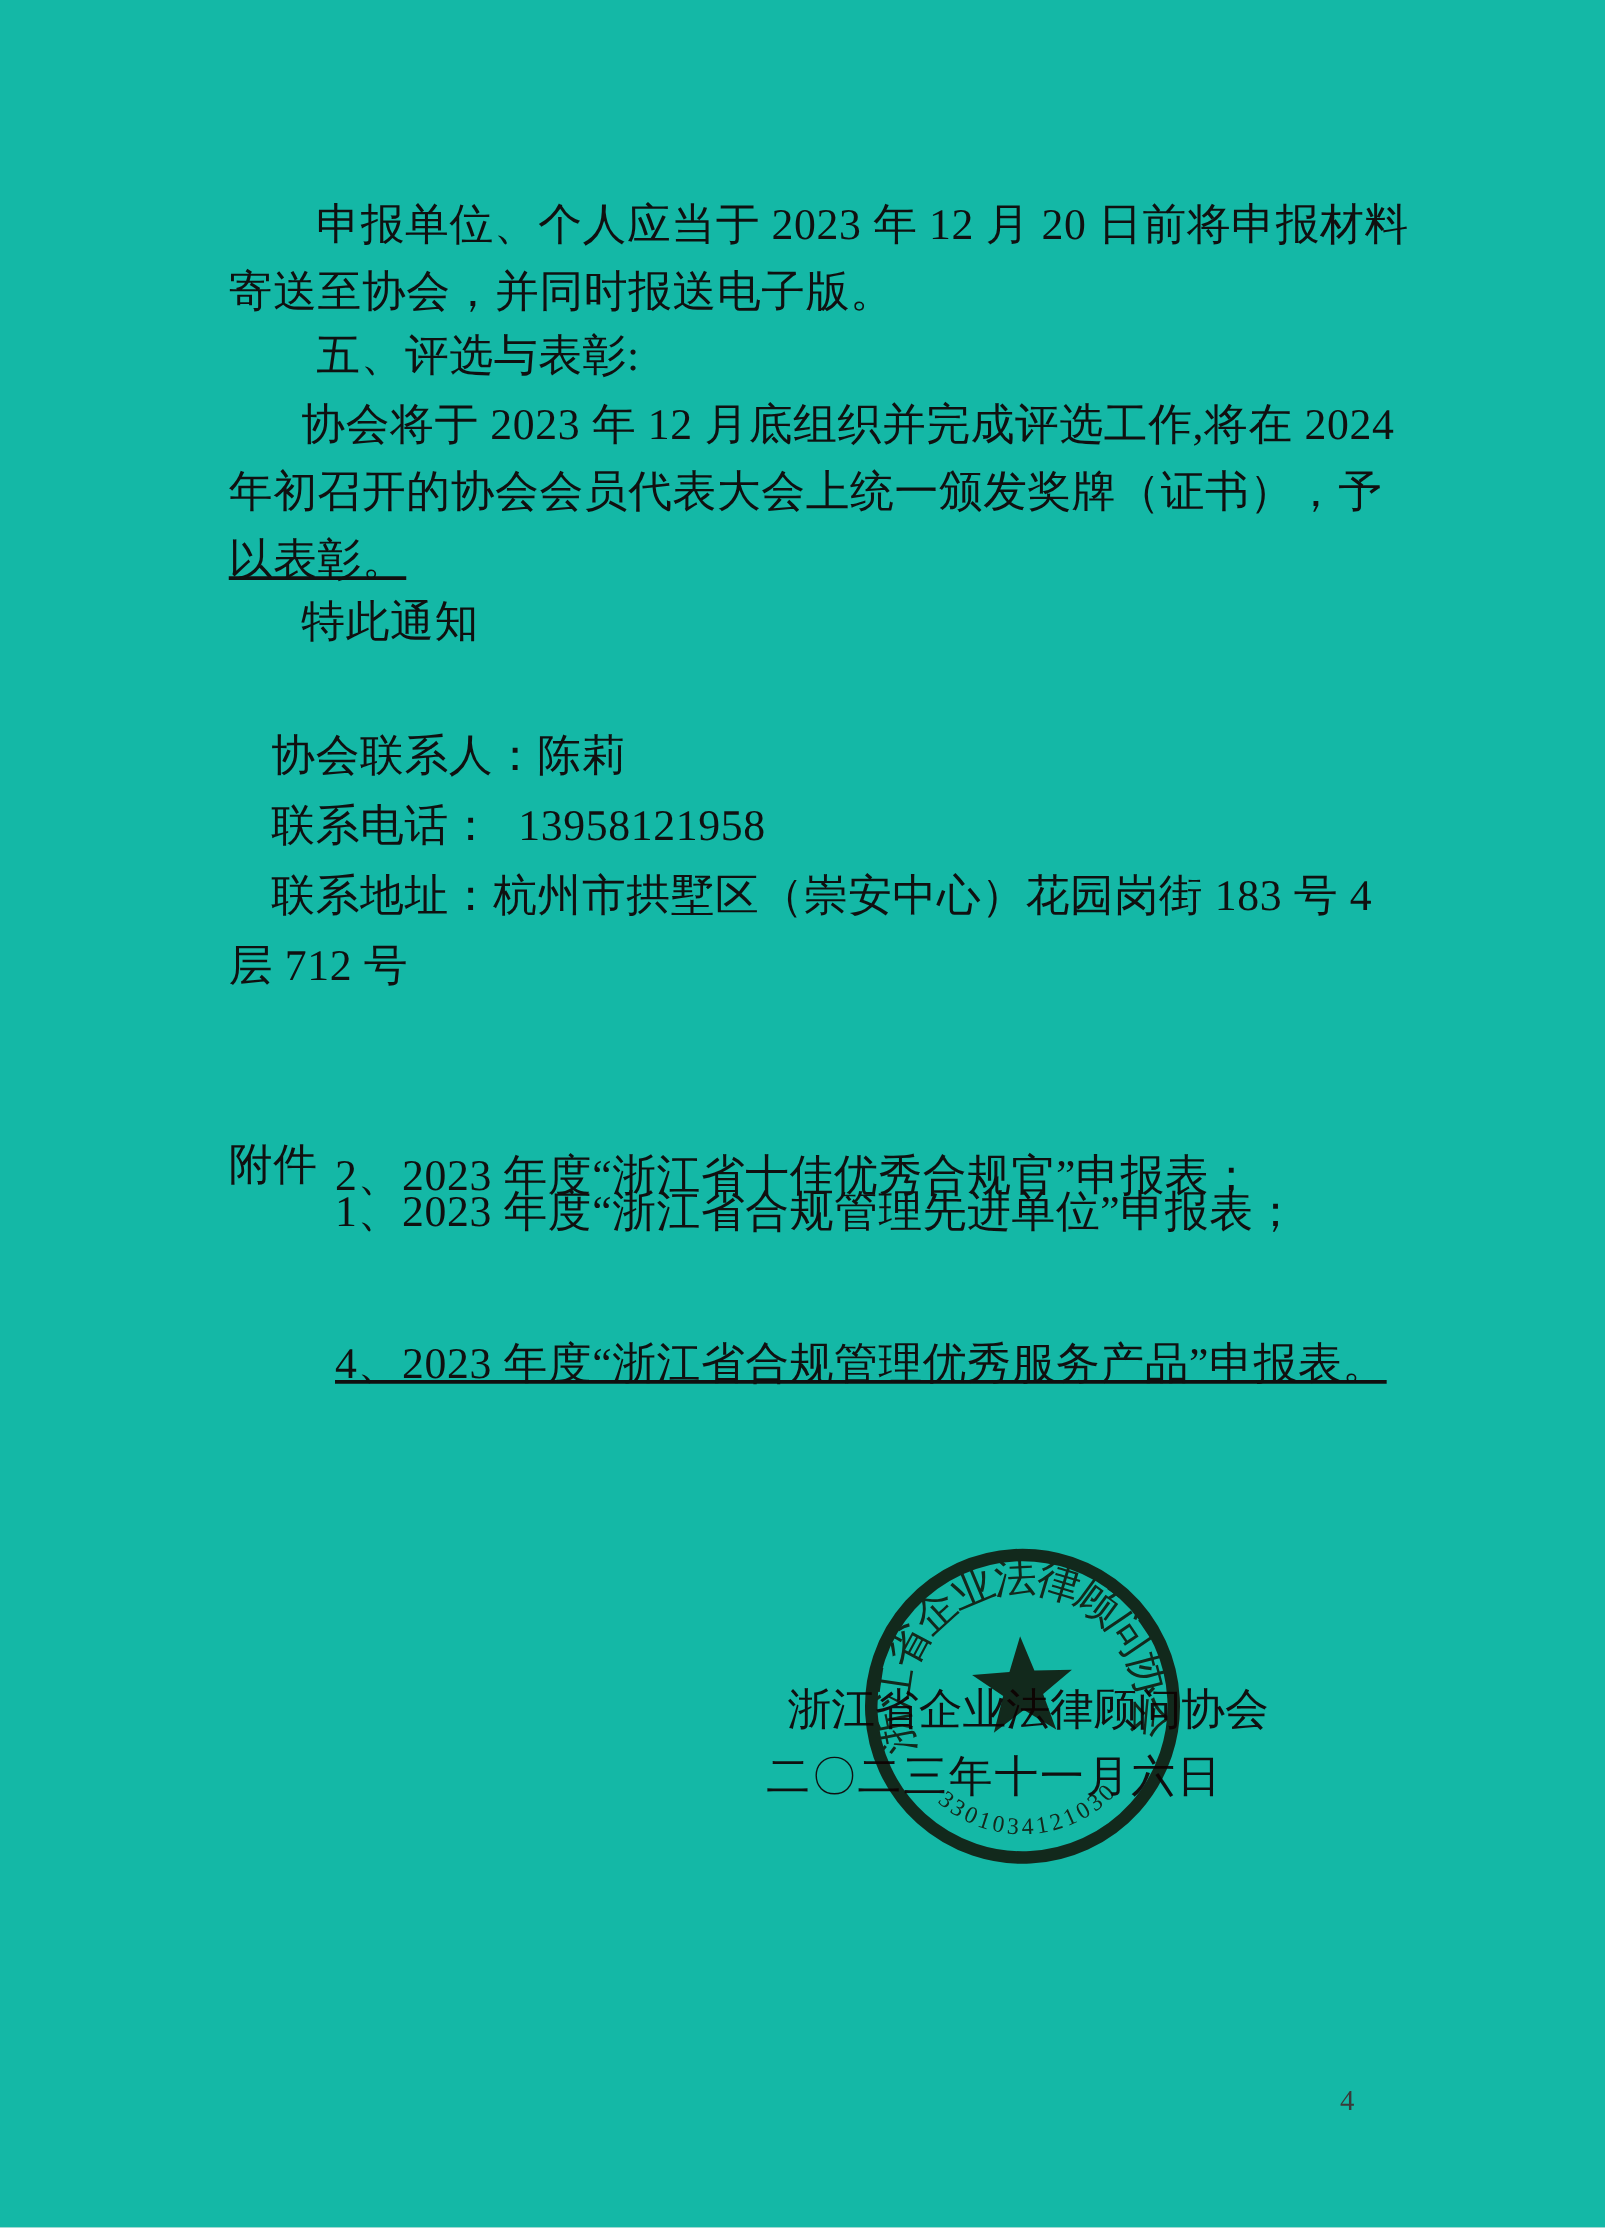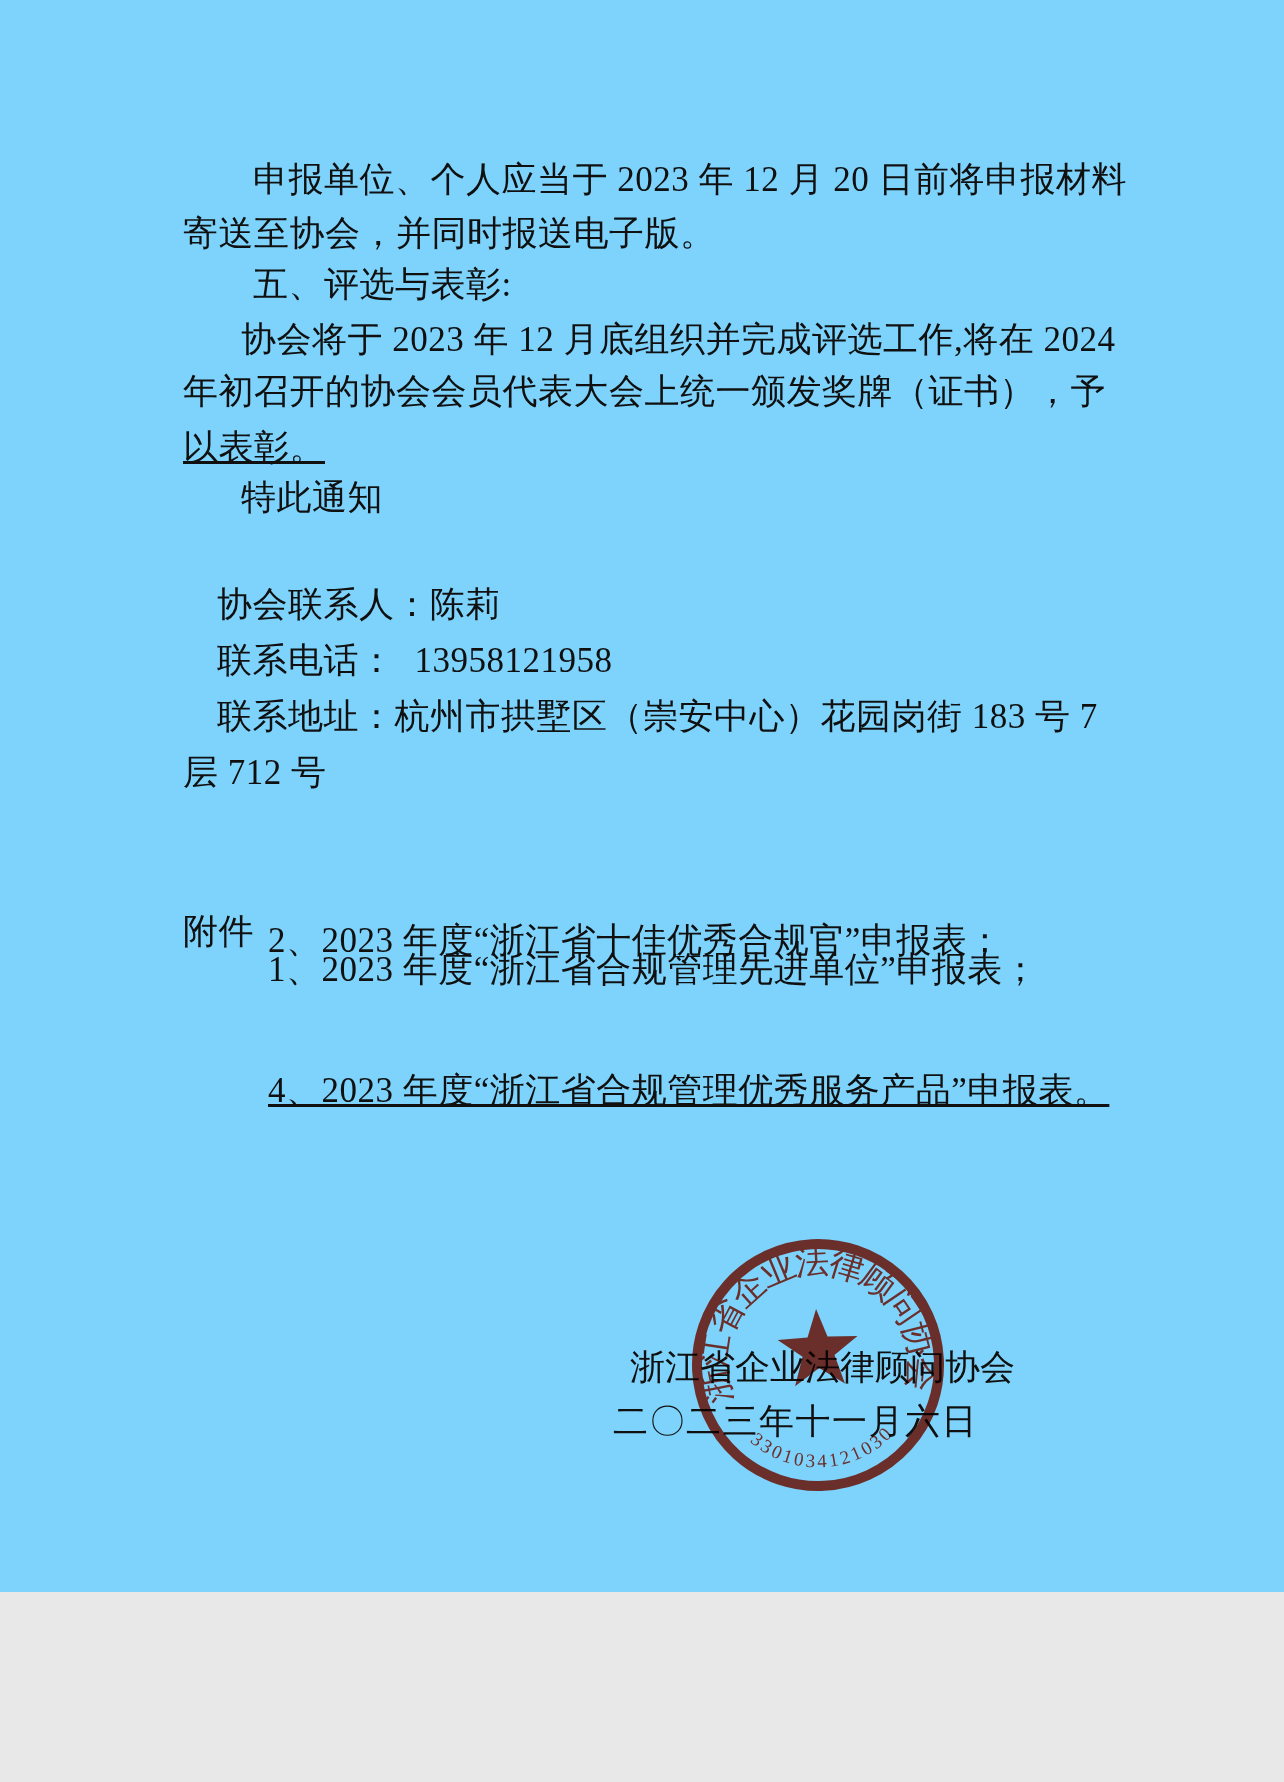--- a/index.html
+++ b/index.html
@@ -1,39 +1,39 @@
 <!DOCTYPE html>
 <html><head>
 <meta charset="utf-8">
 <style>
   html,body { margin:0; padding:0; background:#e8e8e8; }
   .page {
     position:relative;
-    width:1284px; height:1592px;
+    width:1284px; height:1782px;
     margin:0 auto;
-    background:#7dd3fc;
+    background:#14b8a6;
     font-family:"Liberation Serif", serif;
     color:#101010;
     overflow:hidden;
   }
   .line {
     position:absolute;
     left:183px;
     font-size:35px;
     line-height:54px;
     white-space:pre;
     letter-spacing:0.5px;
   }
   .indent2 { text-indent:70px; }
   .indent15 { text-indent:58px; }
   .p1l1 { top:153px; }
   .p1l2 { top:207px; }
   .h5   { top:258px; }
   .p2l1 { top:313px; }
-  .p2l2 { top:367px;font-family:Liberation Mono, monospace; }
+  .p2l2 { top:367px; }
   .p2l3 { top:421px;text-decoration:underline; }
   .notice { top:471px; }
   .contact { line-height:56px;text-align:center; }
   .c-person { top:577px; padding-left:34px; }
   .c-phone  { top:633px; padding-left:34px; }
   .c-phone .phone-num { margin-left:20px; }
   .c-addr1  { top:689px; padding-left:34px; }
   .c-addr2  { top:745px; }
   .att-label { top:905px; }
   .att-item0 { top:905px;  left:268px;margin-top:38px; }
@@ -63,21 +63,21 @@
   <div class="line h5 indent2">五、评选与表彰:</div>
 
   <div class="line p2l1 indent15">协会将于 2023 年 12 月底组织并完成评选工作,将在 2024</div>
   <div class="line p2l2">年初召开的协会会员代表大会上统一颁发奖牌（证书），予</div>
   <div class="line p2l3">以表彰。</div>
 
   <div class="line notice indent15">特此通知</div>
 
   <div class="line contact c-person">协会联系人：陈莉</div>
   <div class="line contact c-phone"><span>联系电话：</span><span class="phone-num">13958121958</span></div>
-  <div class="line contact c-addr1">联系地址：杭州市拱墅区（崇安中心）花园岗街 183 号 7</div>
+  <div class="line contact c-addr1">联系地址：杭州市拱墅区（崇安中心）花园岗街 183 号 4</div>
   <div class="line contact c-addr2">层 712 号</div>
 
   <div class="line att-label">附件</div>
   <div class="line att-item0">1、2023 年度“浙江省合规管理先进单位”申报表；</div>
   <div class="line att-item1">2、2023 年度“浙江省十佳优秀合规官”申报表；</div>
   <div class="line att-item3">4、2023 年度“浙江省合规管理优秀服务产品”申报表。</div>
 
   <div class="line sig-org">浙江省企业法律顾问协会</div>
   <div class="line sig-date">二〇二三年十一月六日</div>
 

